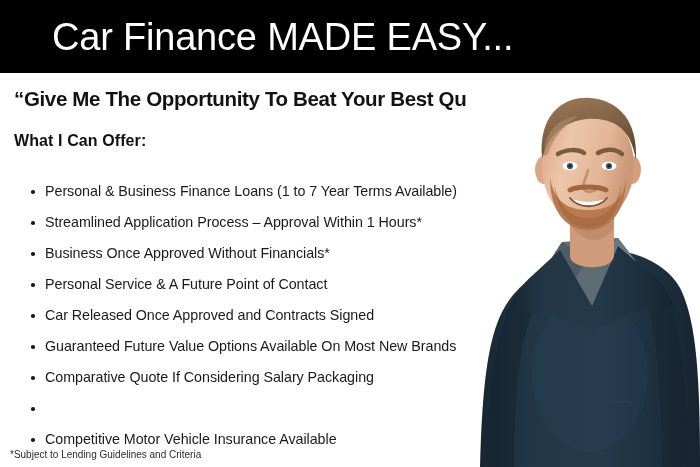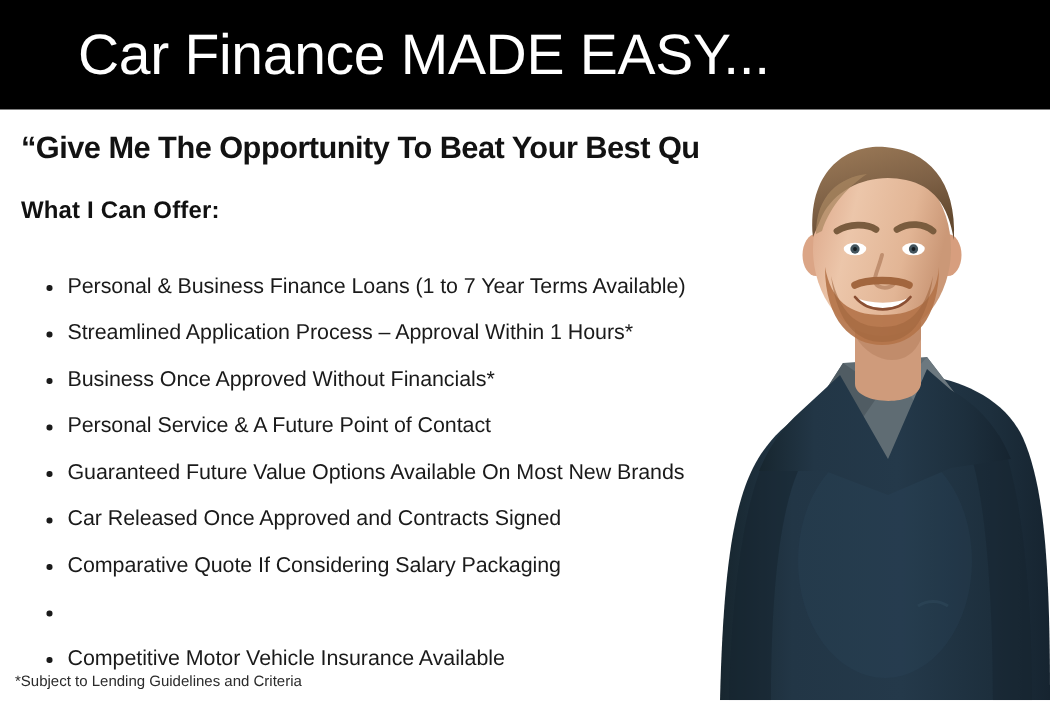--- a/index.html
+++ b/index.html
@@ -137,22 +137,22 @@
 
   <div class="subtitle">“Give Me The Opportunity To Beat Your Best Quote”</div>
 
   <div class="offer-heading">What I Can Offer:</div>
 
   <ul class="bullet-list">
     <li class="bullet-item"><span class="bullet-dot"></span><span>Personal &amp; Business Finance Loans (1 to 7 Year Terms Available)</span></li>
     <li class="bullet-item"><span class="bullet-dot"></span><span>Streamlined Application Process – Approval Within 1 Hours*</span></li>
     <li class="bullet-item"><span class="bullet-dot"></span><span>Business Once Approved Without Financials*</span></li>
     <li class="bullet-item"><span class="bullet-dot"></span><span>Personal Service &amp; A Future Point of Contact</span></li>
+    <li class="bullet-item"><span class="bullet-dot"></span><span>Car Released Once Approved and Contracts Signed</span></li>
     <li class="bullet-item"><span class="bullet-dot"></span><span>Guaranteed Future Value Options Available On Most New Brands</span></li>
-    <li class="bullet-item"><span class="bullet-dot"></span><span>Car Released Once Approved and Contracts Signed</span></li>
     <li class="bullet-item"><span class="bullet-dot"></span><span>Comparative Quote If Considering Salary Packaging</span></li>
     <li class="bullet-item"><span class="bullet-dot"></span></li>
     <li class="bullet-item"><span class="bullet-dot"></span><span>Competitive Motor Vehicle Insurance Available</span></li>
   </ul>
 
   <div class="footnote">*Subject to Lending Guidelines and Criteria</div>
 
   <div class="photo">
     <svg width="234" height="393" viewBox="0 0 234 393">
       <defs>

